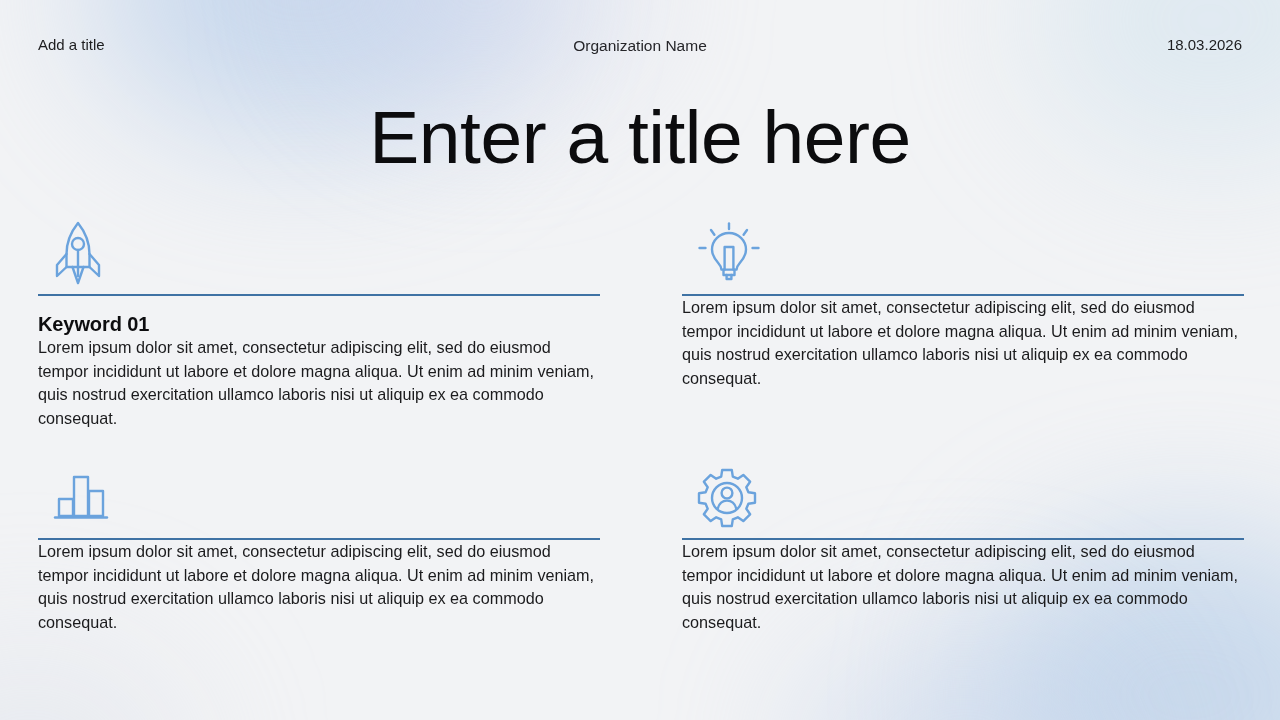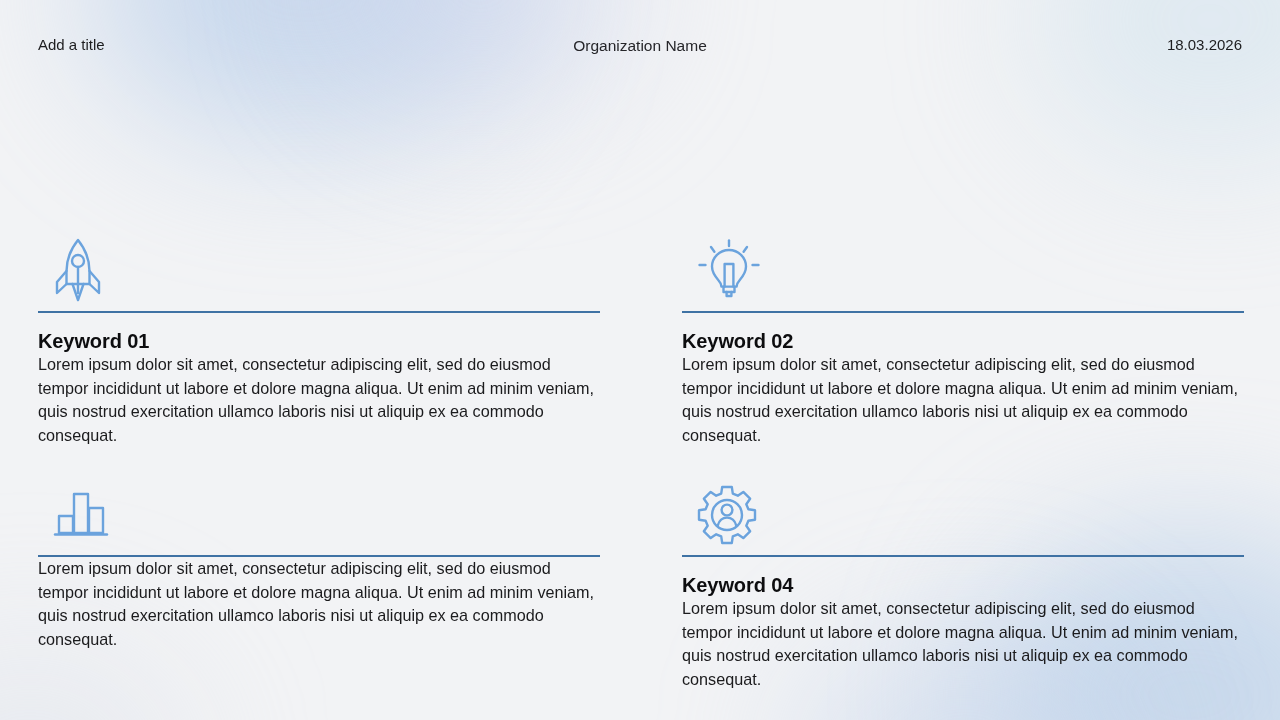--- a/index.html
+++ b/index.html
@@ -42,21 +42,21 @@
     font-size:75px;
     font-weight:400;
     letter-spacing:-0.5px;
     color:#0c0c0e;
     line-height:1.05;
   }
 
   
   .grid {
     position:absolute;
-    left:38px; top:229px;
+    left:38px; top:212px;
     width:1204px;
     display:grid;
     grid-template-columns:562px 562px;
     column-gap:82px;
     row-gap:26px;
   }
   .card { width:562px; }
 
   .icon-box {
     height:82px;
@@ -98,20 +98,21 @@
   <div class="blob blob-f"></div>
 
   <div class="content">
 
     <div class="header">
       <div class="hdr-left">Add a title</div>
       <div class="hdr-center">Organization Name</div>
       <div class="hdr-right">18.03.2026</div>
     </div>
 
+    <div class="main-title">Enter a title here</div>
 
     <div class="grid">
 
       <div class="card">
         <div class="icon-box">
           <svg width="52" height="66" viewBox="0 0 52 66" fill="none" stroke="#6ba3dd" stroke-width="2.4" stroke-linecap="round" stroke-linejoin="round">
             <path d="M26 3 C34 13 37.5 24 37.5 34 L37.5 47 L14.5 47 L14.5 34 C14.5 24 18 13 26 3 Z"></path>
             <circle cx="26" cy="24" r="6"></circle>
             <path d="M14.5 34 L5 45 L5 56 L14.5 47"></path>
             <path d="M37.5 34 L47 45 L47 56 L37.5 47"></path>
@@ -132,21 +133,20 @@
             <path d="M30.6 53 L30.6 57 L35.4 57 L35.4 53"></path>
             <path d="M28.6 25 L28.6 47.6 M37.4 25 L37.4 47.6 M28.6 25 L37.4 25"></path>
             <path d="M33 1.5 L33 7"></path>
             <path d="M15 8 L18.4 12.8"></path>
             <path d="M51 8 L47.6 12.8"></path>
             <path d="M3.5 26 L9.5 26"></path>
             <path d="M62.5 26 L56.5 26"></path>
           </svg>
         </div>
         <div class="rule"></div>
-        <div class="card-title">Keyword 02</div>
         <div class="card-body">Lorem ipsum dolor sit amet, consectetur adipiscing elit, sed do eiusmod tempor incididunt ut labore et dolore magna aliqua. Ut enim ad minim veniam, quis nostrud exercitation ullamco laboris nisi ut aliquip ex ea commodo consequat.</div>
       </div>
 
       <div class="card">
         <div class="icon-box">
           <svg width="58" height="56" viewBox="0 0 58 56" fill="none" stroke="#6ba3dd" stroke-width="2.4" stroke-linecap="round" stroke-linejoin="round">
             <rect x="7" y="30" width="14" height="17"></rect>
             <rect x="22" y="8" width="14" height="39"></rect>
             <rect x="37" y="22" width="14" height="25"></rect>
             <path d="M3 48.5 L55 48.5"></path>
@@ -159,19 +159,18 @@
       <div class="card">
         <div class="icon-box">
           <svg width="62" height="62" viewBox="0 0 62 62" fill="none" stroke="#6ba3dd" stroke-width="2.4" stroke-linecap="round" stroke-linejoin="round">
             <path d="M26.2 4 L35.8 4 L36.8 10.6 L41.8 12.7 L47.3 8.9 L54.1 15.7 L50.3 21.2 L52.4 26.2 L59 27.2 L59 36.8 L52.4 37.8 L50.3 42.8 L54.1 48.3 L47.3 55.1 L41.8 51.3 L36.8 53.4 L35.8 60 L26.2 60 L25.2 53.4 L20.2 51.3 L14.7 55.1 L7.9 48.3 L11.7 42.8 L9.6 37.8 L3 36.8 L3 27.2 L9.6 26.2 L11.7 21.2 L7.9 15.7 L14.7 8.9 L20.2 12.7 L25.2 10.6 Z"></path>
             <circle cx="31" cy="32" r="15"></circle>
             <circle cx="31" cy="27" r="5.4"></circle>
             <path d="M21.8 42.4 C23.2 37.2 26.7 34.6 31 34.6 C35.3 34.6 38.8 37.2 40.2 42.4"></path>
           </svg>
         </div>
         <div class="rule"></div>
-        <div class="card-title">Keyword 04</div>
         <div class="card-body">Lorem ipsum dolor sit amet, consectetur adipiscing elit, sed do eiusmod tempor incididunt ut labore et dolore magna aliqua. Ut enim ad minim veniam, quis nostrud exercitation ullamco laboris nisi ut aliquip ex ea commodo consequat.</div>
       </div>
 
     </div>
   </div>
 </div>
 
 </body></html>

